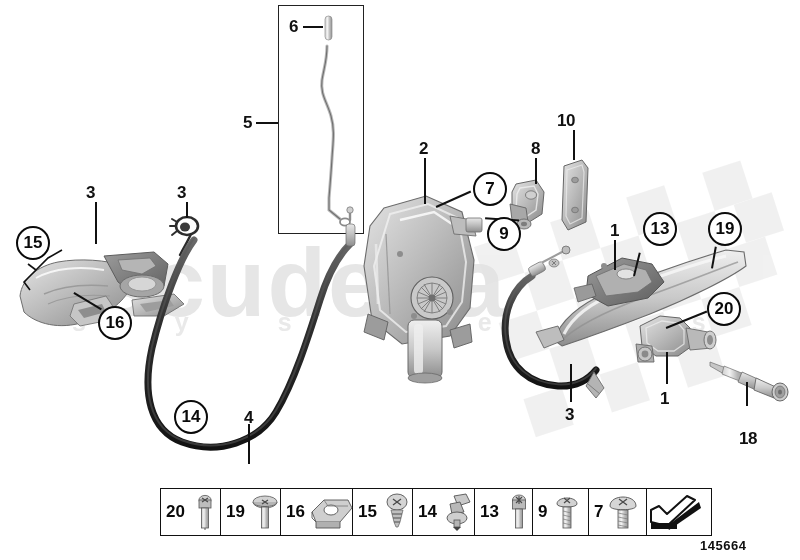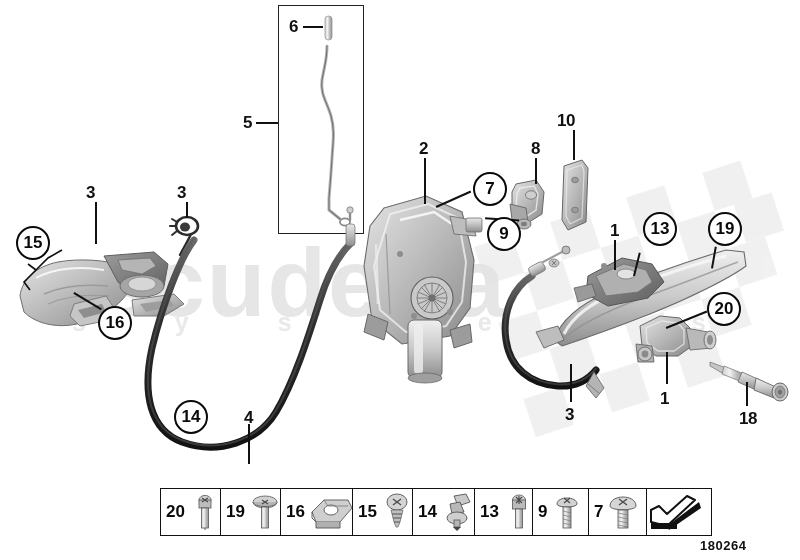--- a/index.html
+++ b/index.html
@@ -294,21 +294,21 @@
   <div class="num" style="left:243px;top:114px;">5</div>
   <div class="num" style="left:419px;top:140px;">2</div>
   <div class="num" style="left:531px;top:140px;">8</div>
   <div class="num" style="left:557px;top:112px;">10</div>
   <div class="num" style="left:86px;top:184px;">3</div>
   <div class="num" style="left:177px;top:184px;">3</div>
   <div class="num" style="left:610px;top:222px;">1</div>
   <div class="num" style="left:244px;top:409px;">4</div>
   <div class="num" style="left:565px;top:406px;">3</div>
   <div class="num" style="left:660px;top:390px;">1</div>
-  <div class="num" style="left:739px;top:410px;text-align:right;">18</div>
+  <div class="num" style="left:739px;top:430px;text-align:right;">18</div>
 
   <div class="circ" style="left:16px;top:226px;">15</div>
   <div class="circ" style="left:98px;top:306px;">16</div>
   <div class="circ" style="left:473px;top:172px;">7</div>
   <div class="circ" style="left:487px;top:217px;">9</div>
   <div class="circ" style="left:643px;top:212px;">13</div>
   <div class="circ" style="left:708px;top:212px;">19</div>
   <div class="circ" style="left:707px;top:292px;">20</div>
   <div class="circ" style="left:174px;top:400px;">14</div>
 
@@ -418,15 +418,15 @@
         <svg width="58" height="40" viewBox="0 0 58 40">
           <path d="M4 18 L4 30 L20 34 L48 8 L40 4 L20 22 L12 14 Z" fill="#fff" stroke="#111" stroke-width="2" stroke-linejoin="round"></path>
           <path d="M20 34 L52 10 L54 16 L22 38 Z" fill="#111"></path>
           <rect x="4" y="31" width="26" height="6" fill="#111"></rect>
         </svg>
       </span>
     </div>
 
   </div>
 
-  <div id="partno">180264</div>
+  <div id="partno">145664</div>
 
 </div>
 
 </body></html>

